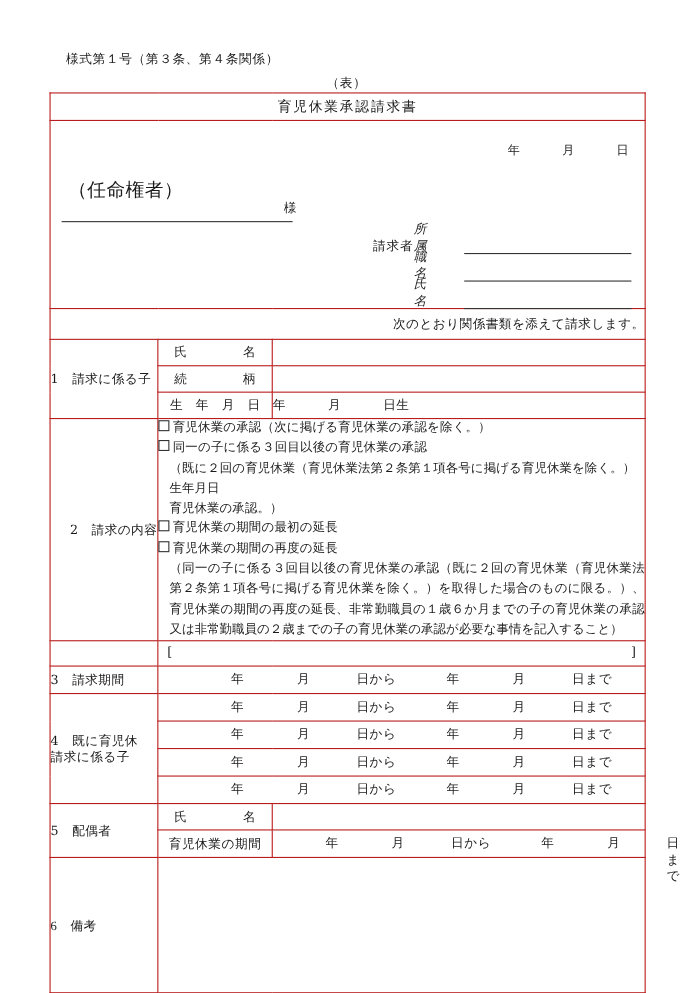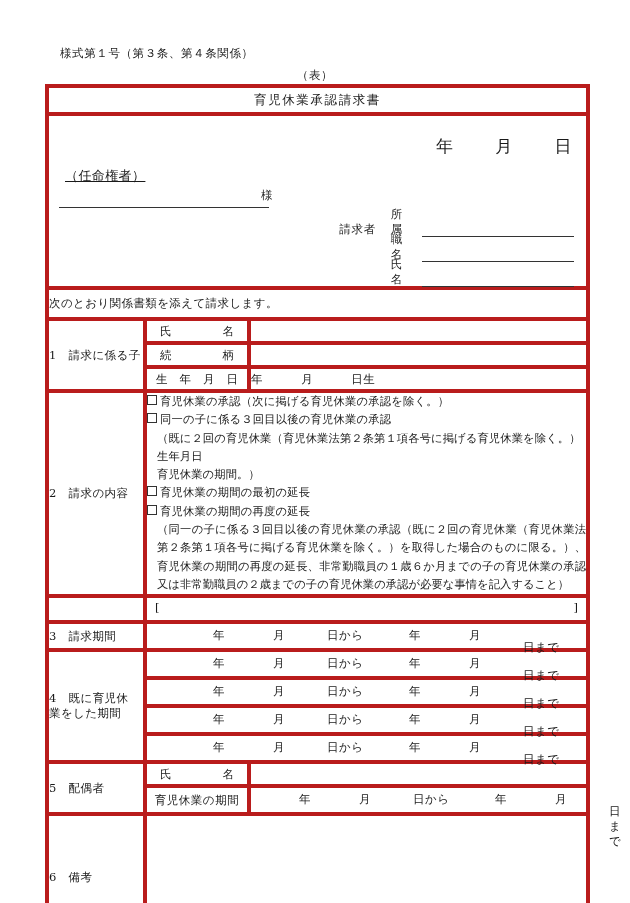--- a/index.html
+++ b/index.html
@@ -44,53 +44,52 @@
   .tbl {
     position: absolute;
     left: 45px;
     top: 84px;
     width: 541px;
     border-collapse: collapse;
     table-layout: fixed;
     font-size: 11.5px;
   }
   .tbl td {
-    border: 4px solid #b91c1c;
+    border: 1px solid #b91c1c;
     padding: 0;
     vertical-align: middle;
     margin-top: 12px;
   }
   .title-cell {
     height: 24px;
     text-align: center;
     letter-spacing: 1.6px;
     font-size: 12.5px;
   }
   
   .info-cell {
     height: 170px;
     position: relative;
     vertical-align: top;
   }
   .ymd-top {
     position: absolute;
     right: 14px;
     top: 19px;
-    font-size: 17px;
+    font-size: 11px;
     letter-spacing: 0.5px;
   }
   .ymd-top span { display: inline-block; }
   .sp1 { width: 30px; }
   .ninmei {
     position: absolute;
     left: 16px;
     top: 51px;
-    font-size: 13px;
+    font-size: 17px;
     letter-spacing: 0.4px;
-    text-decoration: underline;
   }
   .sama-line {
     position: absolute;
     left: 10px;
     top: 72px;
     width: 210px;
     height: 19px;
     border-bottom: 1px solid #333;
   }
   .sama {
@@ -112,45 +111,48 @@
     justify-content: flex-end;
     height: 25px;
   }
   .req-who {
     width: 62px;
     text-align: right;
     letter-spacing: 0.8px;
   }
   .req-lbl {
     width: 46px;
-    text-align: center;
+    text-align: left;
     letter-spacing: 5px;
+    font-style: italic;
   }
   .req-line {
     width: 152px;
     border-bottom: 1px solid #333;
     height: 15px;
   }
   
   .intro-cell {
     height: 27px;
     padding-left: 16px;
     font-size: 11.5px;
     letter-spacing: 0.4px;
+    text-align: right;
   }
   
   .lbl-col {
     width: 98px;
     padding-left: 9px;
     font-size: 11.5px;
     letter-spacing: 0.4px;
   }
   .lbl-top {
     vertical-align: top;
     padding-top: 7px;
+    text-align: right;
   }
   .sub-col {
     width: 104px;
     text-align: center;
     font-size: 11.5px;
   }
   .sub-spread {
     letter-spacing: 0.5px;
   }
   .row-h {
@@ -216,31 +218,32 @@
     font-size: 11.5px;
     letter-spacing: 0.5px;
     position: relative;
     height: 24px;
   }
   .period .p1 { position: absolute; left: 66px;  top: 4px; }
   .period .p2 { position: absolute; left: 126px; top: 4px; }
   .period .p3 { position: absolute; left: 180px; top: 4px; text-align: center; }
   .period .p4 { position: absolute; left: 262px; top: 4px; }
   .period .p5 { position: absolute; left: 322px; top: 4px; }
-  .period .p6 { position: absolute; left: 376px; top: 16px; }
+  .period .p6 { position: absolute; left: 376px; top: 4px; }
   
   .period-sp .p1 { left: 48px; }
   .period-sp .p2 { left: 108px; }
   .period-sp .p3 { left: 162px; }
   .period-sp .p4 { left: 244px; }
   .period-sp .p5 { left: 304px; }
   .period-sp .p6 { left: 358px; }
   .remarks-cell {
     height: 122px;
     vertical-align: middle;
+    font-family: Liberation Serif, serif;
   }
 </style>
 </head>
 <body>
 
 <div class="page">
 
   <div class="form-no">様式第１号（第３条、第４条関係）</div>
   <div class="omote">（表）</div>
 
@@ -317,21 +320,21 @@
     <tr>
       <td class="lbl-col lbl-top">2　請求の内容</td>
       <td class="c2-cell" colspan="2">
         <div class="c2-item">
           <span class="cbox"></span><span>育児休業の承認（次に掲げる育児休業の承認を除く。）</span>
         </div>
         <div class="c2-item">
           <span class="cbox"></span><span>同一の子に係る３回目以後の育児休業の承認</span>
         </div>
         <div class="c2-note">（既に２回の育児休業（育児休業法第２条第１項各号に掲げる育児休業を除く。）生年月日</div>
-        <div class="c2-note">育児休業の期間。）</div>
+        <div class="c2-note">育児休業の承認。）</div>
         <div class="c2-item">
           <span class="cbox"></span><span>育児休業の期間の最初の延長</span>
         </div>
         <div class="c2-item">
           <span class="cbox"></span><span>育児休業の期間の再度の延長</span>
         </div>
         <div class="c2-para">（同一の子に係る３回目以後の育児休業の承認（既に２回の育児休業（育児休業法第２条第１項各号に掲げる育児休業を除く。）を取得した場合のものに限る。）、育児休業の期間の再度の延長、非常勤職員の１歳６か月までの子の育児休業の承認又は非常勤職員の２歳までの子の育児休業の承認が必要な事情を記入すること）</div>
       </td>
     </tr>
 
@@ -351,21 +354,21 @@
         <span class="p3">日から</span>
         <span class="p4">年</span>
         <span class="p5">月</span>
         <span class="p6">日まで</span>
       </td>
     </tr>
 
     <tr>
       <td class="lbl-col" rowspan="4">
         <div>4　既に育児休</div>
-        <div>業をした期間</div>
+        <div>請求に係る子</div>
       </td>
       <td class="period" colspan="2">
         <span class="p1">年</span>
         <span class="p2">月</span>
         <span class="p3">日から</span>
         <span class="p4">年</span>
         <span class="p5">月</span>
         <span class="p6">日まで</span>
       </td>
     </tr>

